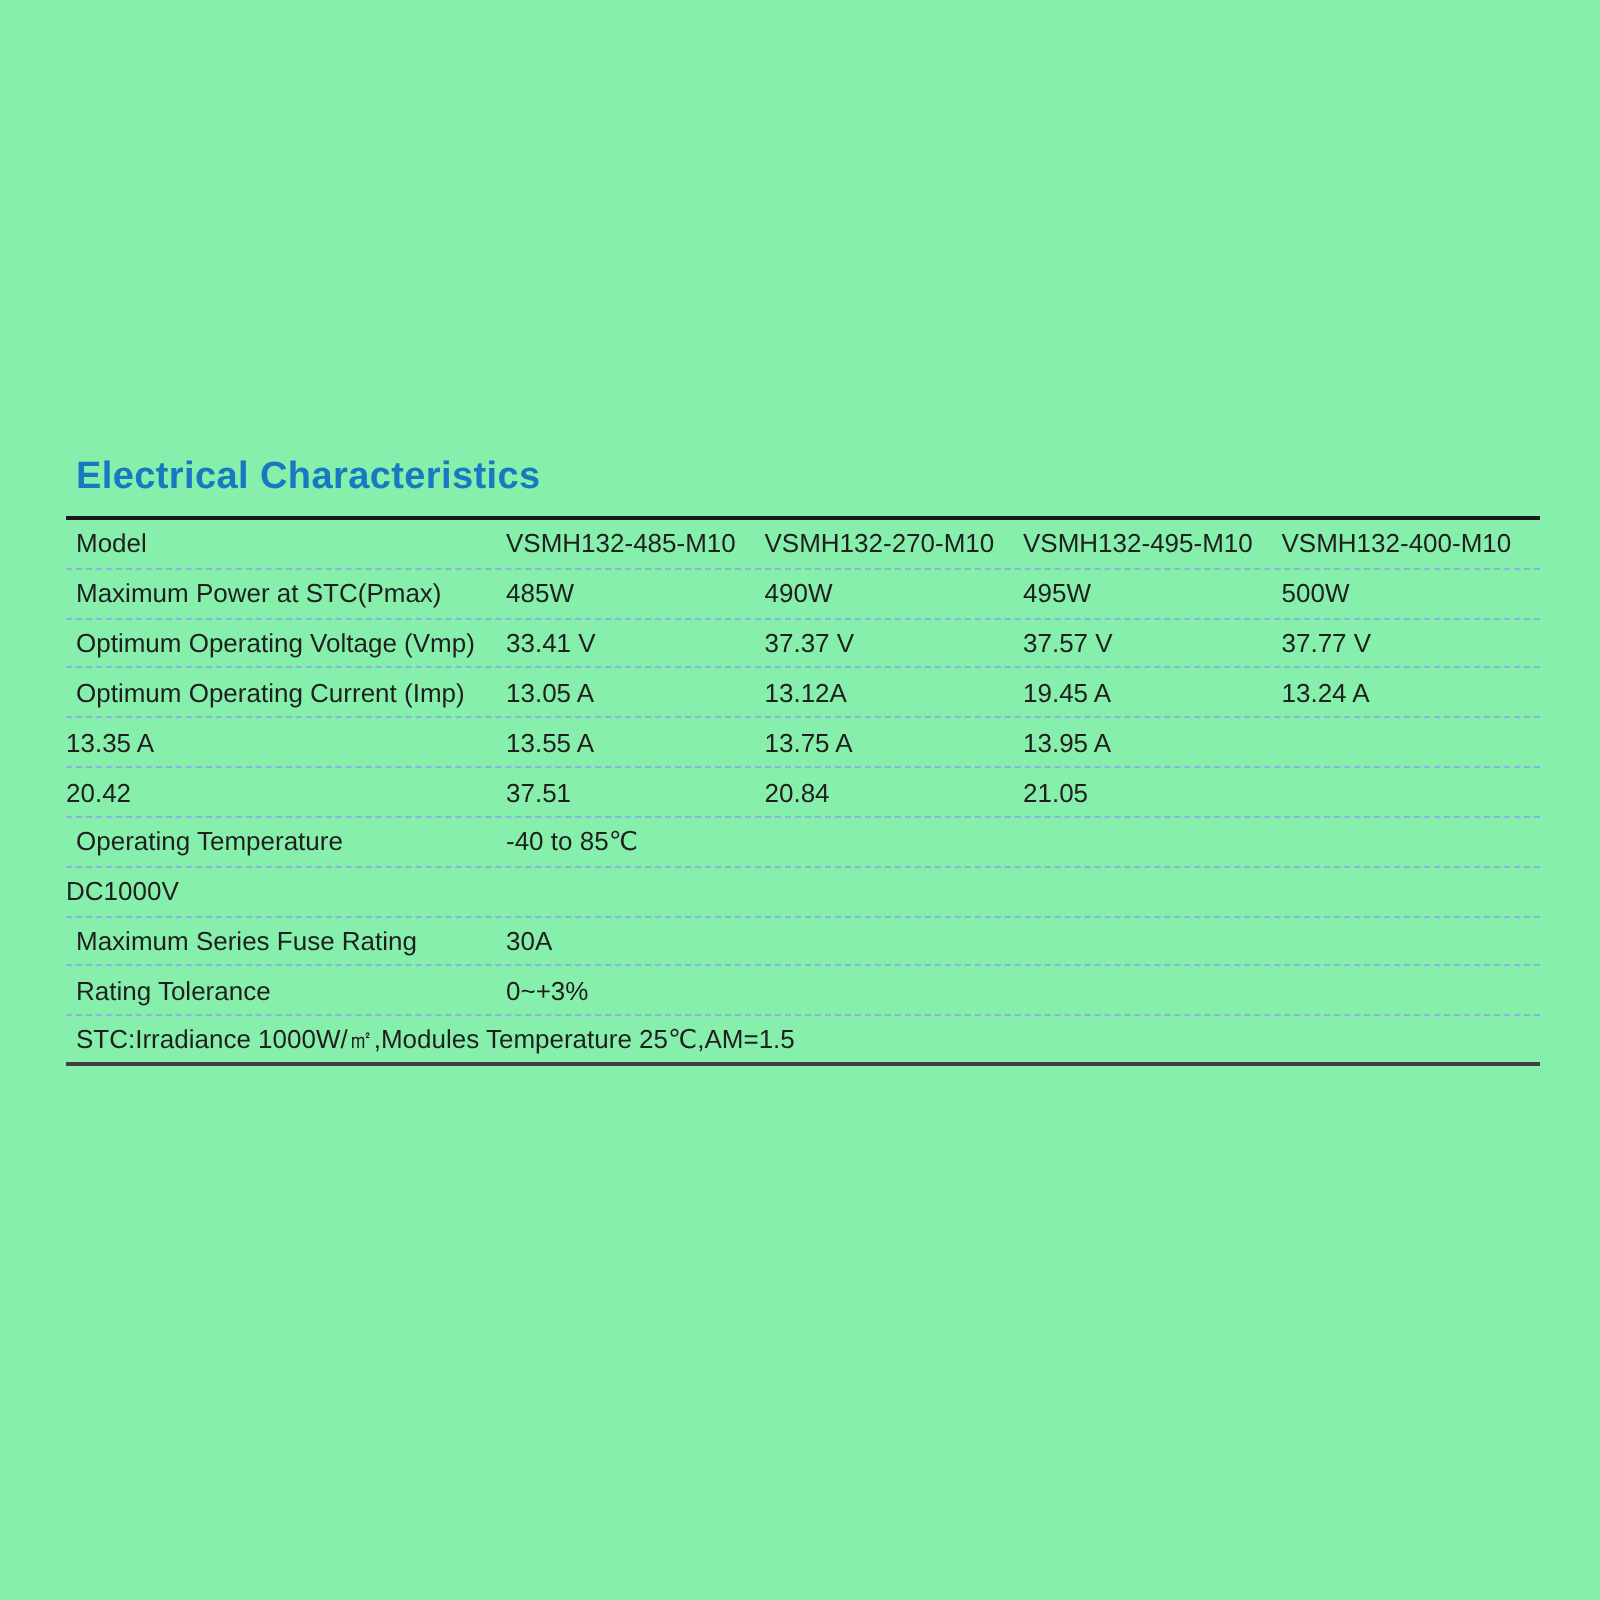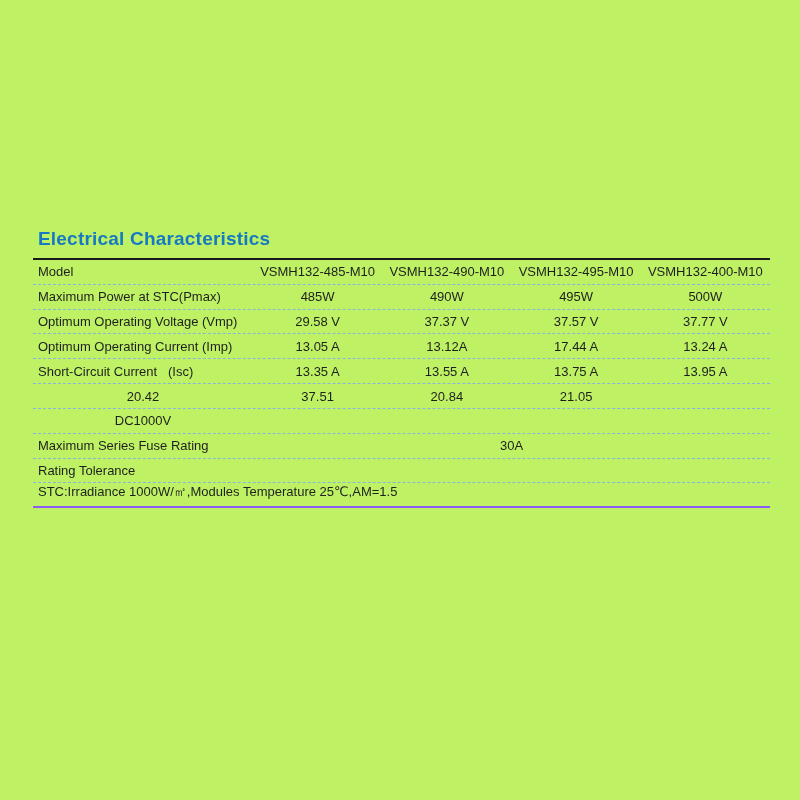--- a/index.html
+++ b/index.html
@@ -4,21 +4,21 @@
 <style>
   html, body {
     margin: 0;
     padding: 0;
     background: #ffffff;
   }
   .canvas {
     position: relative;
     width: 800px;
     height: 800px;
-    background: #bef264;
+    background: #86efac;
     overflow: hidden;
     font-family: "Liberation Sans", "DejaVu Sans", sans-serif;
     color: #1f1f1f;
   }
   .doc-title {
     position: absolute;
     left: 38px;
     top: 226px;
     font-size: 19px;
     line-height: 26px;
@@ -40,106 +40,110 @@
     align-items: center;
     height: 24.83px;
     box-sizing: border-box;
     border-bottom: 1px dashed #85b6dd;
   }
   .erow.merged {
     grid-template-columns: 220px 1fr;
   }
   .erow.footnote-row {
     display: flex;
-    align-items: flex-start;
-    border-bottom: 2px solid #8b5cf6;
+    align-items: center;
+    border-bottom: 2px solid #404040;
   }
   .cell-label {
     padding-left: 5px;
     white-space: pre;      
     color: #1f1f1f;
   }
   .cell-val {
-    text-align: center;
+    text-align: left;
     white-space: nowrap;
   }
   .footnote-text {
     padding-left: 5px;
     white-space: pre;
   }
 </style>
 </head>
 <body>
 
 <div class="canvas">
 
   <div class="doc-title">Electrical Characteristics</div>
 
   <div class="etable">
 
     <div class="erow">
       <div class="cell-label">Model</div>
       <div class="cell-val">VSMH132-485-M10</div>
-      <div class="cell-val">VSMH132-490-M10</div>
+      <div class="cell-val">VSMH132-270-M10</div>
       <div class="cell-val">VSMH132-495-M10</div>
       <div class="cell-val">VSMH132-400-M10</div>
     </div>
 
     <div class="erow">
       <div class="cell-label">Maximum Power at STC(Pmax)</div>
       <div class="cell-val">485W</div>
       <div class="cell-val">490W</div>
       <div class="cell-val">495W</div>
       <div class="cell-val">500W</div>
     </div>
 
     <div class="erow">
       <div class="cell-label">Optimum Operating Voltage (Vmp)</div>
-      <div class="cell-val">29.58 V</div>
+      <div class="cell-val">33.41 V</div>
       <div class="cell-val">37.37 V</div>
       <div class="cell-val">37.57 V</div>
       <div class="cell-val">37.77 V</div>
     </div>
 
     <div class="erow">
       <div class="cell-label">Optimum Operating Current (Imp)</div>
       <div class="cell-val">13.05 A</div>
       <div class="cell-val">13.12A</div>
-      <div class="cell-val">17.44 A</div>
+      <div class="cell-val">19.45 A</div>
       <div class="cell-val">13.24 A</div>
     </div>
 
 
     <div class="erow">
-      <div class="cell-label">Short-Circuit Current   (Isc)</div>
       <div class="cell-val">13.35 A</div>
       <div class="cell-val">13.55 A</div>
       <div class="cell-val">13.75 A</div>
       <div class="cell-val">13.95 A</div>
     </div>
 
     <div class="erow">
       <div class="cell-val">20.42</div>
       <div class="cell-val">37.51</div>
       <div class="cell-val">20.84</div>
       <div class="cell-val">21.05</div>
     </div>
 
+    <div class="erow merged">
+      <div class="cell-label">Operating Temperature</div>
+      <div class="cell-val">-40 to 85℃</div>
+    </div>
 
     <div class="erow merged">
       <div class="cell-val">DC1000V</div>
     </div>
 
     <div class="erow merged">
       <div class="cell-label">Maximum Series Fuse Rating</div>
       <div class="cell-val">30A</div>
     </div>
 
     <div class="erow merged">
       <div class="cell-label">Rating Tolerance</div>
+      <div class="cell-val">0~+3%</div>
     </div>
 
     <div class="erow footnote-row">
       <div class="footnote-text">STC:Irradiance 1000W/㎡,Modules Temperature 25℃,AM=1.5</div>
     </div>
 
   </div>
 </div>
 
 </body></html>

